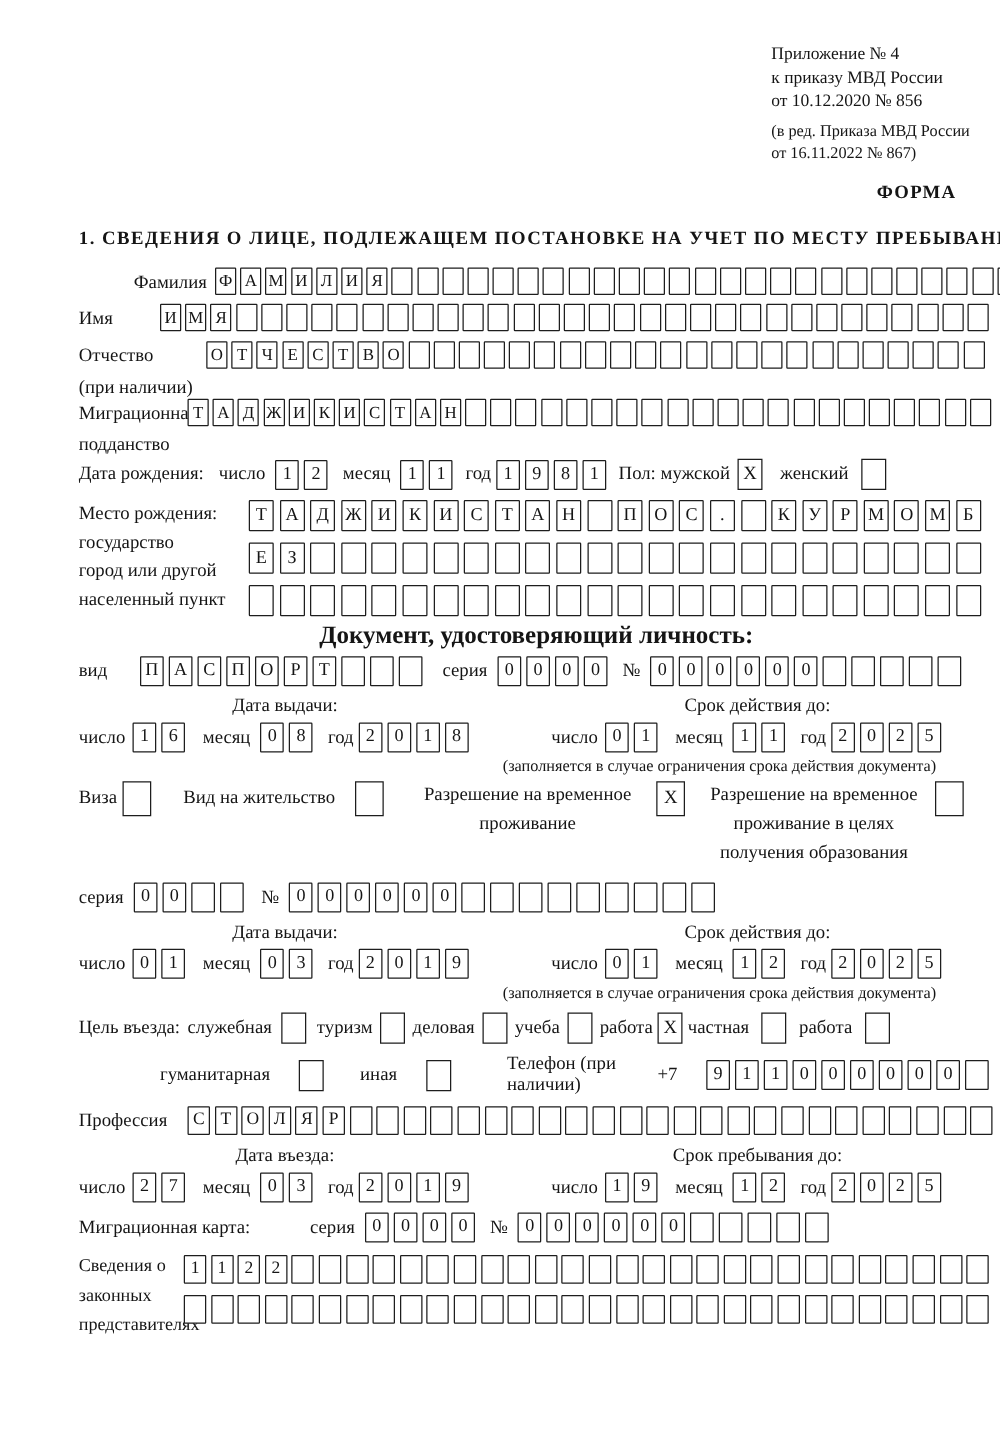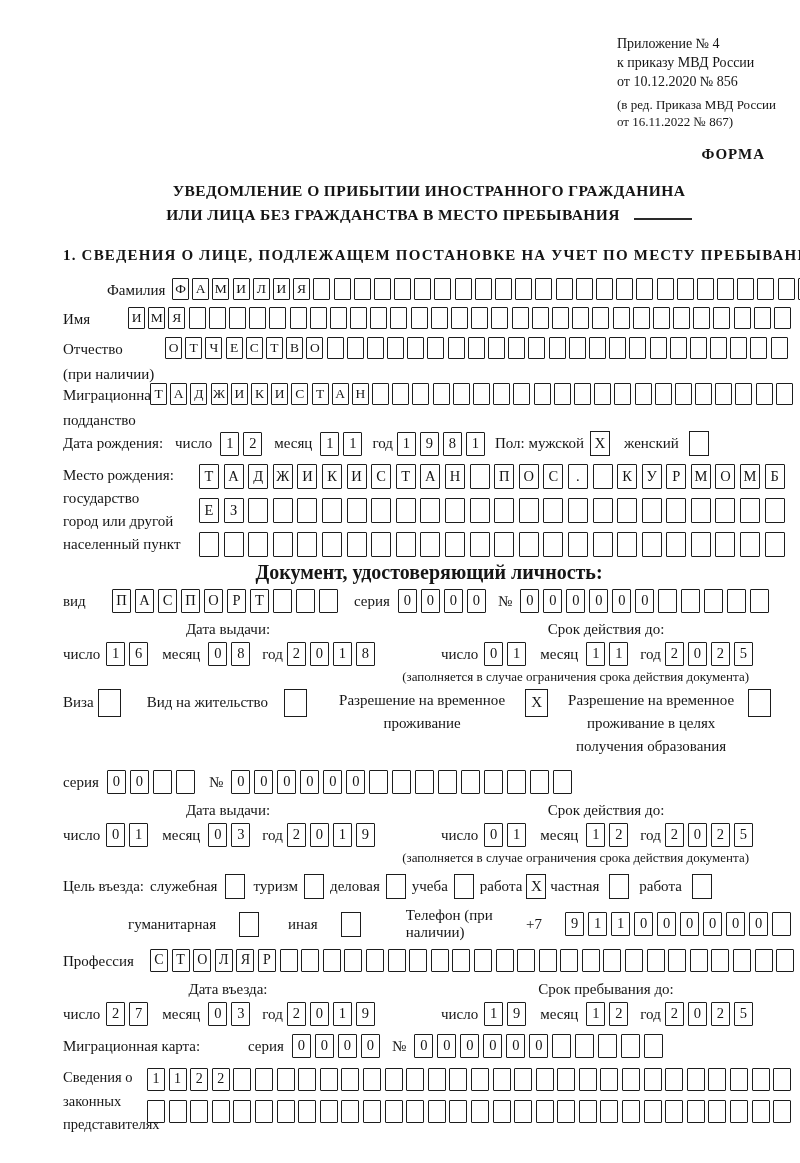--- a/index.html
+++ b/index.html
@@ -74,24 +74,20 @@
     <div>Приложение № 4</div>
     <div>к приказу МВД России</div>
     <div>от 10.12.2020 № 856</div>
     <div class="note">
       <div>(в ред. Приказа МВД России</div>
       <div>от 16.11.2022 № 867)</div>
     </div>
   </div>
   <div class="forma">ФОРМА</div>
 
-  <div class="title">
-    <div>УВЕДОМЛЕНИЕ О ПРИБЫТИИ ИНОСТРАННОГО ГРАЖДАНИНА</div>
-    <div><span>ИЛИ ЛИЦА БЕЗ ГРАЖДАНСТВА В МЕСТО ПРЕБЫВАНИЯ</span><span class="blank-line"></span></div>
-  </div>
 
   <div class="sec-h">1. СВЕДЕНИЯ О ЛИЦЕ, ПОДЛЕЖАЩЕМ ПОСТАНОВКЕ НА УЧЕТ ПО МЕСТУ ПРЕБЫВАНИЯ</div>
 
   <div class="r mt14">
     <span class="lbl w65">Фамилия</span>
     <span class="cells cs">
         <span class="cb">Ф</span>
         <span class="cb">А</span>
         <span class="cb">М</span>
         <span class="cb">И</span>

